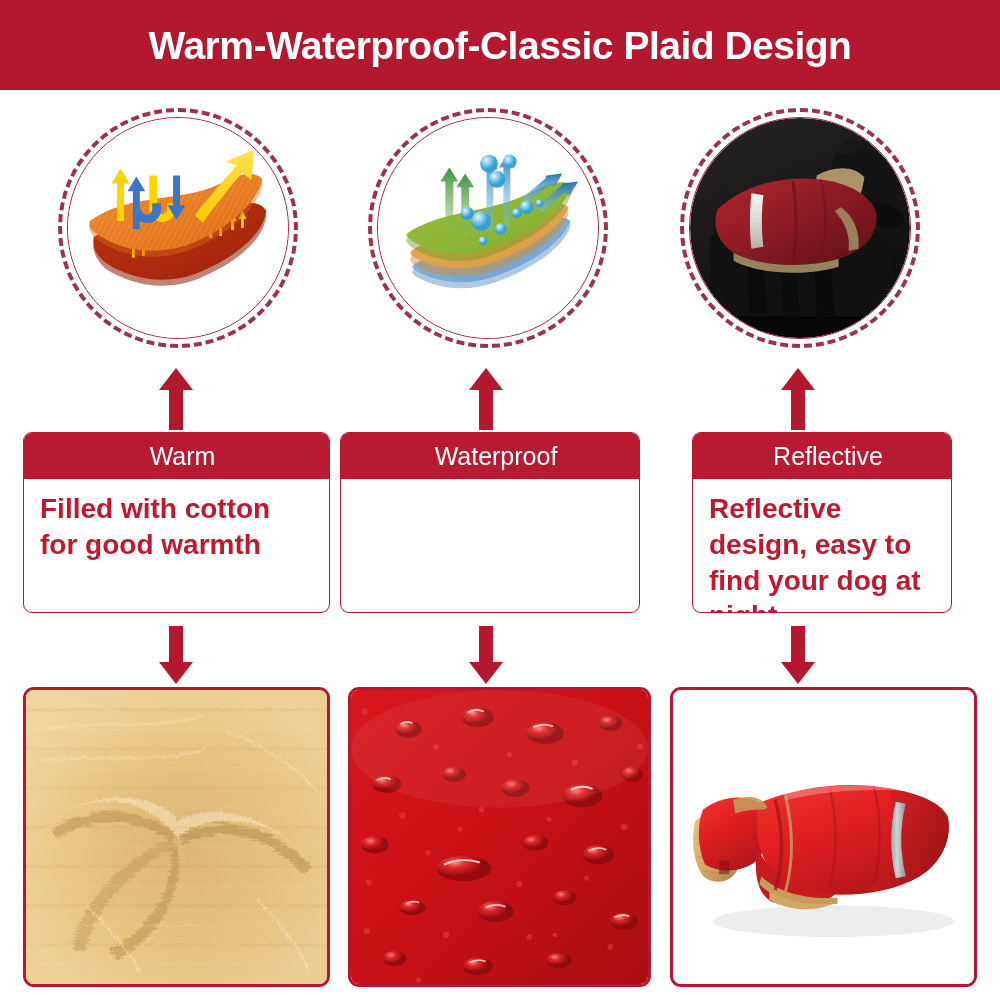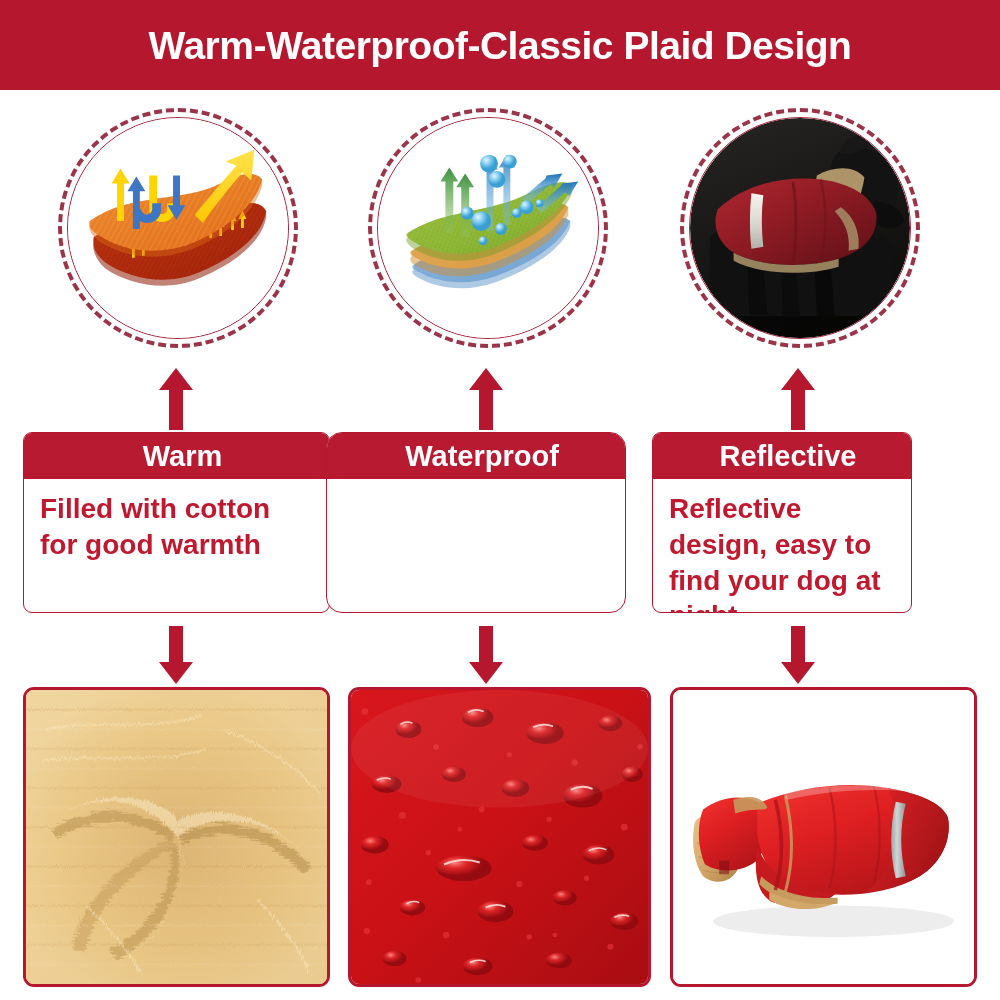--- a/index.html
+++ b/index.html
@@ -104,34 +104,34 @@
     position: absolute;
     top: 432px;
     width: 307px;
     height: 181px;
     border: 1px solid #b5172f;
     border-radius: 9px;
     background: #ffffff;
     overflow: hidden;
   }
   .card.k1 { left: 23px; }
-  .card.k2 { left: 326px; width: 300px; border-radius: 16px; }
-  .card.k3 { left: 652px; width: 260px; }
+  .card.k2 { left: 340px; width: 300px; }
+  .card.k3 { left: 692px; width: 260px; }
 
   .card-header {
     height: 46px;
     background: #b81a31;
     display: flex;
     align-items: center;
     justify-content: center;
   }
   .card-header-title {
     color: #ffffff;
-    font-size: 29px;
-    font-weight: bold;
+    font-size: 25px;
+    font-weight: normal;
     line-height: 1;
     font-family: "Liberation Sans", sans-serif;
     margin-left: 12px;
   }
   .card-body {
     padding: 12px 14px 0 16px;
   }
   .card-body-text {
     color: #c0182f;
     font-size: 28px;

